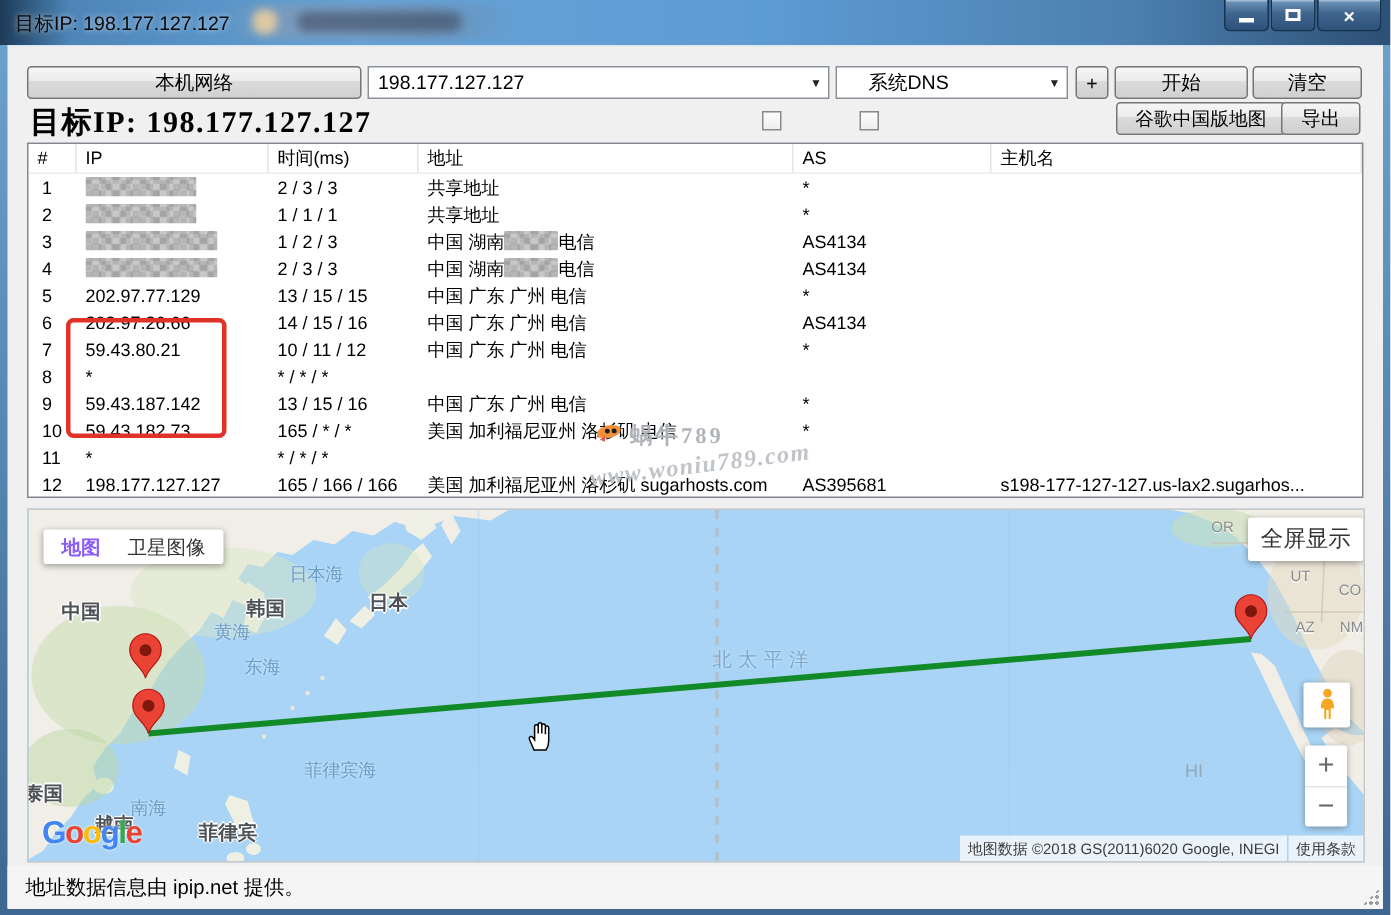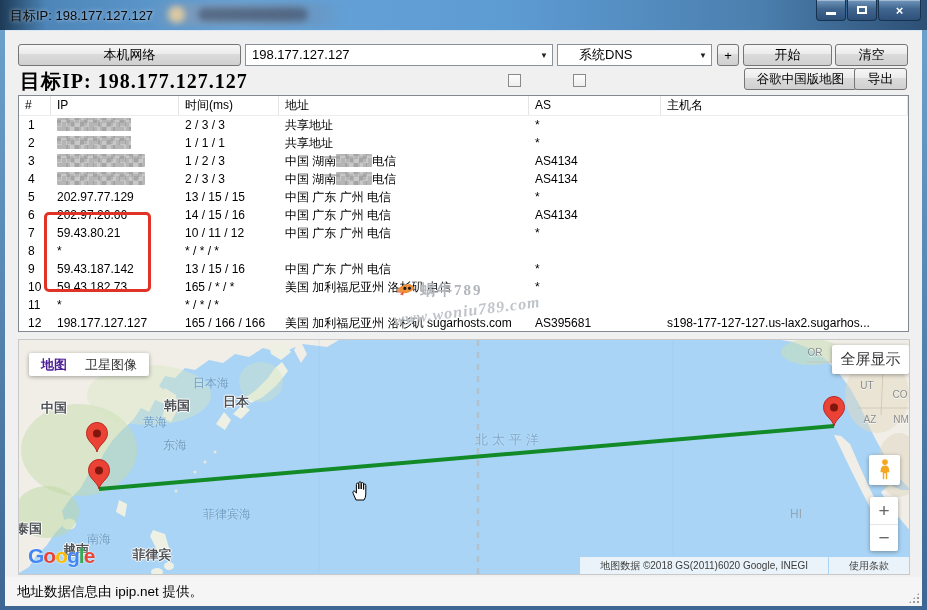--- a/index.html
+++ b/index.html
@@ -71,28 +71,28 @@
   #map{position:absolute;left:13px;top:308px;width:892px;height:236px;background:#a9d4f5;overflow:hidden;border:1px solid #c9c9c9;}
   #map svg.geo{position:absolute;left:0;top:0;}
   .map-label{position:absolute;transform:translate(-50%,-50%);white-space:nowrap;pointer-events:none;z-index:3;}
   .lbl-water{color:#6d9cc4;font-size:12px;text-shadow:0 0 2px #d5ecfd;}
   .lbl-water-big{color:#7fa8cc;font-size:13px;letter-spacing:4px;text-shadow:0 0 2px #d5ecfd;}
   .lbl-country{color:#4e5256;font-size:13px;font-weight:bold;text-shadow:0 1px 0 #fff,0 -1px 0 #fff,1px 0 0 #fff,-1px 0 0 #fff;}
   .lbl-state{color:#8a8d90;font-size:10px;text-shadow:0 1px 0 rgba(255,255,255,.8);}
   .lbl-small{color:#93a6b6;font-size:12px;}
   .map-ctl{position:absolute;background:#fff;box-shadow:0 1px 4px rgba(0,0,0,.35);border-radius:2px;color:#333;z-index:5;}
   #maptype{left:10px;top:13px;height:23px;display:flex;align-items:center;gap:18px;padding:0 12px;font-size:13px;}
-  #maptype .cur{font-weight:bold;color:#4c1d95;}
+  #maptype .cur{font-weight:bold;color:#8b5cf6;}
   #fullscreen{left:813px;top:5px;width:77px;height:29px;display:flex;align-items:center;justify-content:center;font-size:15px;}
   #pegman{left:850px;top:115px;width:31px;height:30px;display:flex;align-items:center;justify-content:center;}
   #zoomctl{left:851px;top:157px;width:28px;}
   .zbtn{height:27px;display:flex;align-items:center;justify-content:center;font-size:19px;color:#666;cursor:default;}
   #zoom-out{border-top:1px solid #e6e6e6;}
   #attribution{position:absolute;right:0;bottom:0;height:17px;display:flex;z-index:5;font-size:10px;color:#3c3c3c;}
-  #attribution .part{background:rgba(250,250,250,.8);display:flex;align-items:center;padding:0 20px;}
+  #attribution .part{background:rgba(250,250,250,.8);display:flex;align-items:center;padding:0 5px;}
   #attribution .gap{width:1px;}
   #glogo{position:absolute;left:9px;bottom:6px;z-index:5;font:bold 21px "Liberation Sans",sans-serif;letter-spacing:-1px;
     text-shadow:0 0 2px #fff;margin-top:48px;}
   #hand-cursor{position:absolute;left:330px;top:138px;z-index:6;}
   
   #statusbar{position:absolute;left:0;top:546px;width:100%;height:29px;background:#f5f5f5;}
   #status-text{position:absolute;left:12px;top:6px;font-size:13.5px;color:#000;}
   #grip{position:absolute;right:2px;bottom:2px;width:12px;height:12px;
     background-image:radial-gradient(circle at 2px 2px,#9a9a9a 1.1px,transparent 1.4px);background-size:4px 4px;
     clip-path:polygon(100% 0,100% 100%,0 100%);}
@@ -355,21 +355,21 @@
       </div>
       <div id="glogo"><span style="color: rgb(66, 133, 244);">G</span><span style="color: rgb(234, 67, 53);">o</span><span style="color: rgb(251, 188, 5);">o</span><span style="color: rgb(66, 133, 244);">g</span><span style="color: rgb(52, 168, 83);">l</span><span style="color: rgb(234, 67, 53);">e</span></div>
       <div id="hand-cursor">
         <svg width="22" height="24" viewBox="0 0 22 24">
           <path d="M7,22 L4.2,15.5 Q3.2,13.5 4.8,13 Q5.8,12.8 6.6,14 L7.4,15.2 L7.4,6.5 Q7.4,5.2 8.6,5.2 Q9.8,5.2 9.8,6.5 L9.8,11 L9.8,5 Q9.8,3.8 11,3.8 Q12.2,3.8 12.2,5 L12.2,11 L12.2,5.8 Q12.2,4.6 13.4,4.6 Q14.6,4.6 14.6,5.8 L14.6,11.5 L14.6,7.2 Q14.6,6 15.7,6 Q16.8,6 16.8,7.2 L16.8,16 Q16.8,19.5 15,22 Z" fill="#fff" stroke="#000" stroke-width="1"></path>
         </svg>
       </div>
     <span class="map-label lbl-water" style="left: 192px; top: 43px;">日本海</span>
         <span class="map-label lbl-country" style="left: 35px; top: 68px;">中国</span>
         <span class="map-label lbl-country" style="left: 158px; top: 66px;">韩国</span>
-        <span class="map-label lbl-country" style="left: 217px; top: 62px;">日本</span>
+        <span class="map-label lbl-country" style="left: 240px; top: 62px;">日本</span>
         <span class="map-label lbl-water" style="left: 136px; top: 82px;">黄海</span>
         <span class="map-label lbl-water" style="left: 156px; top: 105px;">东海</span>
         <span class="map-label lbl-water-big" style="left: 490px; top: 100px;">北太平洋</span>
         <span class="map-label lbl-water" style="left: 208px; top: 174px;">菲律宾海</span>
         <span class="map-label lbl-water" style="left: 80px; top: 199px;">南海</span>
         <span class="map-label lbl-country" style="left: 133px; top: 215px;">菲律宾</span>
         <span class="map-label lbl-country" style="left: 10px; top: 189px;">泰国</span>
         <span class="map-label lbl-country" style="left: 57px; top: 210px;">越南</span>
         <span class="map-label lbl-small" style="left: 777px; top: 174px;">HI</span>
         <span class="map-label lbl-state" style="left: 796px; top: 12px;">OR</span>

